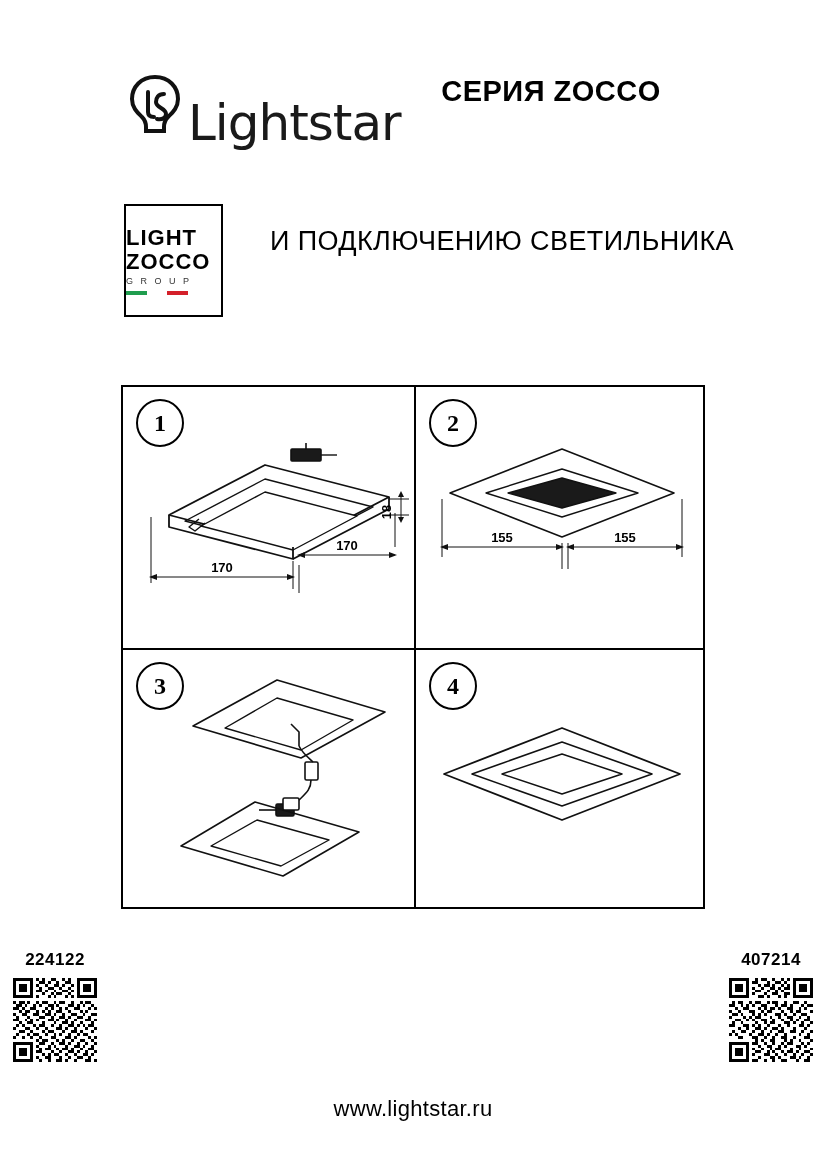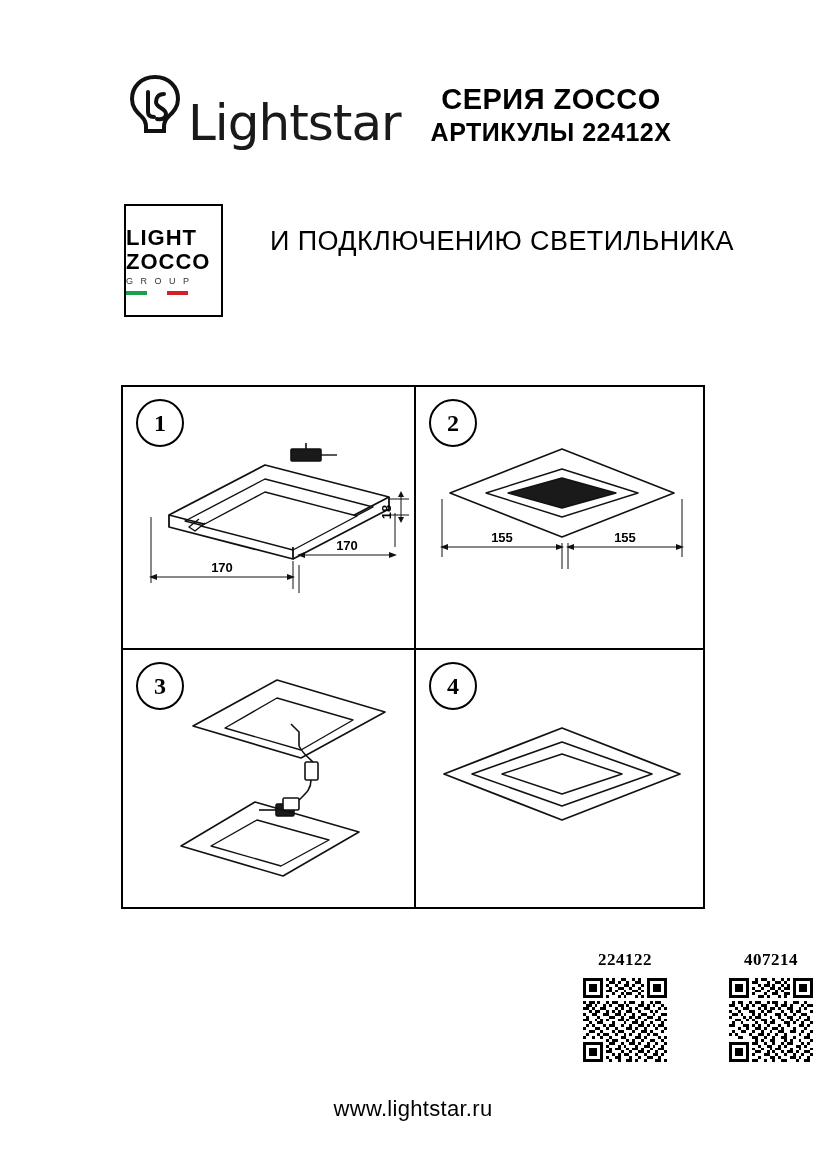--- a/index.html
+++ b/index.html
@@ -36,21 +36,20 @@
     line-height: 1;
     color: #1a1a1a;
     margin-top: 36px;
   }
   .series-block {
     position: absolute;
     right: 110px;
     top: 74px;
     text-align: center;
     width: 330px;
-    margin-top: 8px;
   }
   .series-line1 {
     font-size: 29px;
     font-weight: bold;
     letter-spacing: 0.5px;
     line-height: 1.18;
   }
   .series-line2 {
     font-size: 25px;
     font-weight: bold;
@@ -174,23 +173,21 @@
     width: 291px; height: 261px;
   }
 
   
   .codes {
     position: absolute;
     top: 950px;
     left: 0;
     width: 826px;
     display: flex;
-    justify-content: flex-end;
-    gap: 36px;
-    font-family: Liberation Serif, serif;
+    justify-content: space-between;
   }
   .code-col { width: 110px; text-align: center; }
   .code-label {
     font-size: 17px;
     font-weight: bold;
     letter-spacing: 0.5px;
     margin-bottom: 8px;
   }
   .qr {
     width: 84px;
@@ -227,21 +224,20 @@
       <path d="M18 57 L36 57" fill="none" stroke="#111" stroke-width="4"></path>
       <path d="M20 18 L20 38 C20 41 22 43 26 43" fill="none" stroke="#111" stroke-width="4" stroke-linecap="round"></path>
       <path d="M36 20 C30 20 28 24 28 28 C28 34 38 34 38 40 C38 44 34 46 29 45" fill="none" stroke="#111" stroke-width="4" stroke-linecap="round"></path>
     </svg>
   </span>
   <span class="brand-word">Lightstar</span>
 </div>
 
 <div class="series-block">
   <div class="series-line1">СЕРИЯ ZOCCO</div>
-  <div class="series-line2">АРТИКУЛЫ 22412X</div>
 </div>
 
 <div class="logobox">
   <div class="lb-l1">LIGHT</div>
   <div class="lb-l2">ZOCCO</div>
   <div class="lb-l3">G R O U P</div>
   <div class="flag">
     <i style="background:#1f9d4e"></i>
       <i style="background:#ffffff"></i>
       <i style="background:#d4202a"></i>

